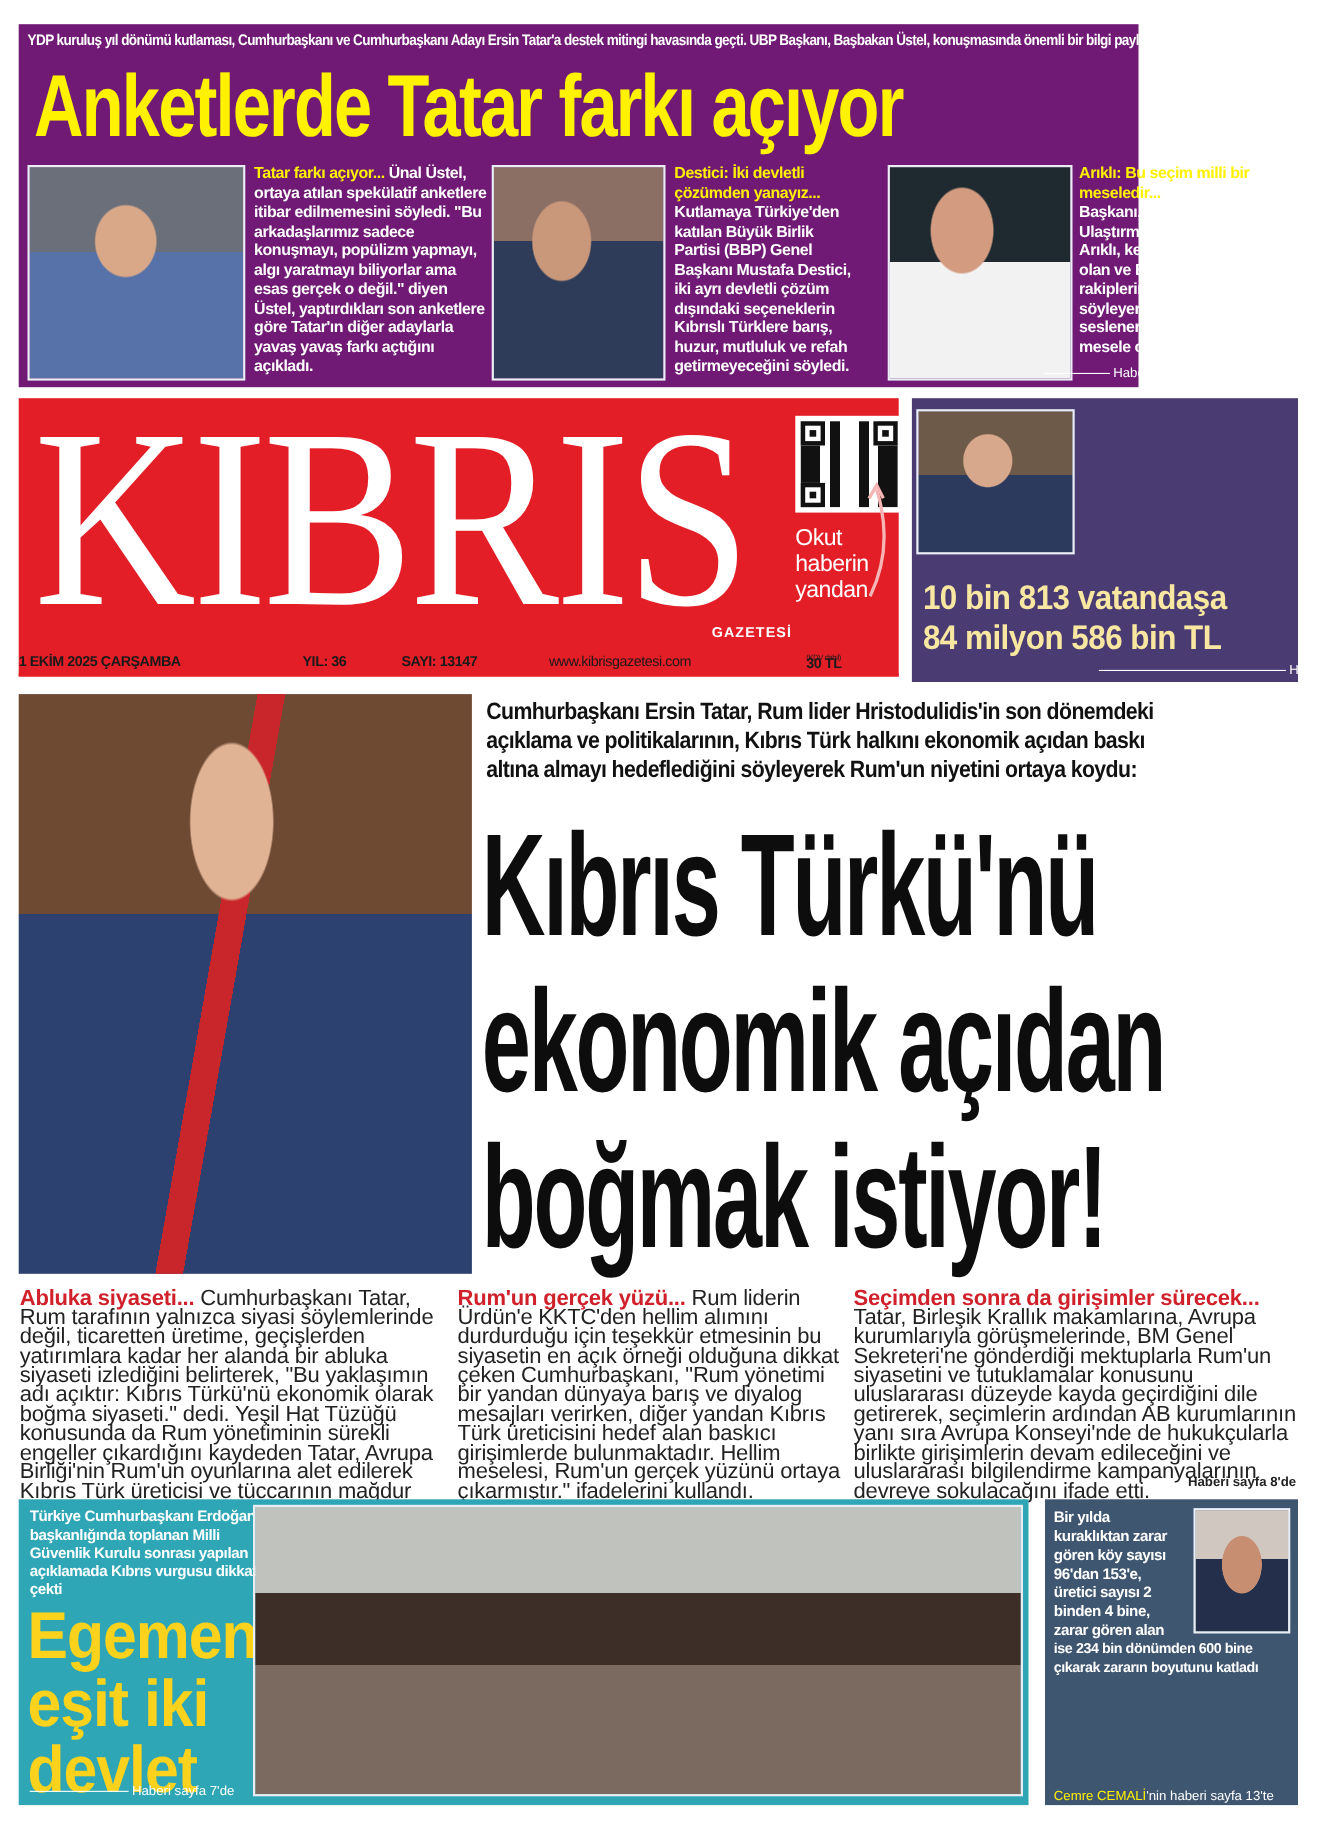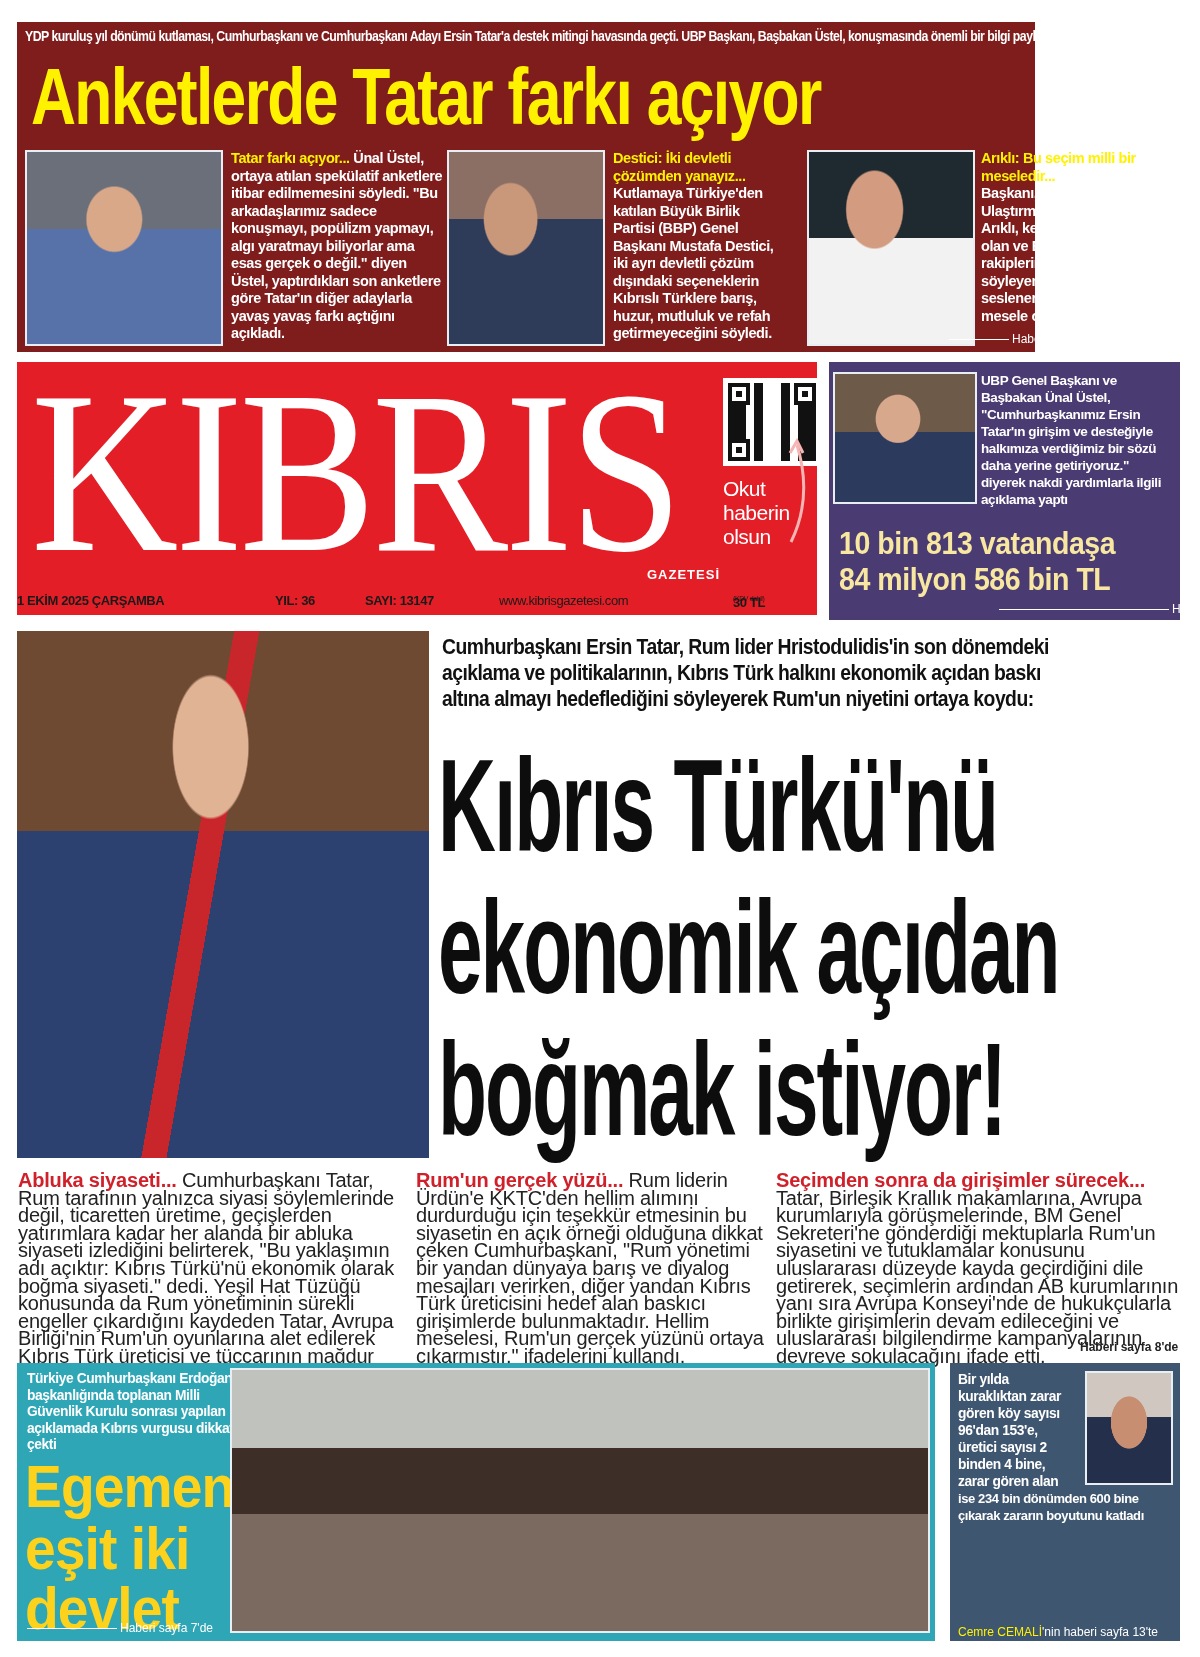--- a/index.html
+++ b/index.html
@@ -1,19 +1,19 @@
 <!DOCTYPE html>
 <html><head>
 <meta charset="utf-8">
 <style>
   * { box-sizing: border-box; margin: 0; padding: 0; }
   body { width: 1200px; height: 1657px; background: #ffffff; font-family: "Liberation Sans", sans-serif; position: relative; overflow: hidden; }
 
   
-  .top-band { position: absolute; left: 17px; top: 22px; width: 1018px; height: 330px; background: #7f1d1d; }
+  .top-band { position: absolute; left: 17px; top: 22px; width: 1018px; height: 330px; background: #701a75; }
   .kicker { position: absolute; left: 8px; top: 6px; width: 1150px; color: #fff; font-weight: 700; font-size: 14px; letter-spacing: -0.6px; white-space: nowrap; transform: scaleX(0.88); transform-origin: left top; }
   .top-headline { position: absolute; left: 14px; top: 30px; width: 1140px; color: #fff200; font-weight: 700; font-size: 76px; line-height: 86px; letter-spacing: -2px; white-space: nowrap; transform: scaleX(0.82) scaleY(1.05); transform-origin: left top; }
   .top-story { position: absolute; top: 128px; height: 196px; }
   .photo { position: absolute; border: 2px solid #e9eef5; overflow: hidden; }
   .top-story .txt { position: absolute; color: #fff; font-weight: 700; font-size: 14.5px; line-height: 17.5px; letter-spacing: -0.4px; }
   .hl-y { color: #fff200; }
   .jump { position: absolute; color: #fff; font-size: 12px; white-space: nowrap; }
   .jump .rule { display: inline-block; width: 60px; height: 1px; background: #fff; vertical-align: middle; margin-right: 3px; }
 
   
@@ -95,42 +95,41 @@
   <div class="qr">
     <div class="qr-grid">
       <div class="qr-corner" style="left:0;top:0;"></div>
       <div class="qr-corner" style="right:0;top:0;"></div>
       <div class="qr-corner" style="left:0;bottom:0;"></div>
     </div>
   </div>
   <div class="okut">
     <div>Okut</div>
     <div>haberin</div>
-    <div>olsun</div>
+    <div>yandan</div>
   </div>
   <svg style="position:absolute;left:768px;top:75px;" width="30" height="110">
     <path d="M6 105 Q28 60 12 8" stroke="#f5b5b5" stroke-width="3" fill="none"></path>
     <path d="M5 16 L12 4 L18 16" stroke="#f5b5b5" stroke-width="3" fill="none"></path>
   </svg>
 </div>
 <div class="dateline">
   <span style="left:0;">1 EKİM 2025 ÇARŞAMBA</span>
   <span style="left:258px;">YIL: 36</span>
   <span style="left:348px;">SAYI: 13147</span>
   <span style="left:482px;font-weight:400;">www.kibrisgazetesi.com</span>
   <span style="left:716px;">
       <span>30 TL</span> 
       <span class="small">(KDV dahil)</span>
     </span>
 </div>
 <div class="red-rule"></div>
 
 <div class="purple">
   <div class="photo ph-ustel2" style="left:4px;top:10px;width:144px;height:132px;"></div>
-  <div class="txt">UBP Genel Başkanı ve Başbakan Ünal Üstel, "Cumhurbaşkanımız Ersin Tatar'ın girişim ve desteğiyle halkımıza verdiğimiz bir sözü daha yerine getiriyoruz." diyerek nakdi yardımlarla ilgili açıklama yaptı</div>
   <div class="big" style="top:165px;">10 bin 813 vatandaşa</div>
   <div class="big" style="top:201px;">84 milyon 586 bin TL</div>
   <div class="jump" style="left:170px;top:240px;"><span class="rule" style="width:170px;"></span><span>Haberi sayfa 5'te</span></div>
 </div>
 
 <div class="photo ph-tatar" style="left:17px;top:631px;width:412px;height:527px;border:none;"></div>
 <div class="deck">
   <div>Cumhurbaşkanı Ersin Tatar, Rum lider Hristodulidis'in son dönemdeki</div>
   <div>açıklama ve politikalarının, Kıbrıs Türk halkını ekonomik açıdan baskı</div>
   <div>altına almayı hedeflediğini söyleyerek Rum'un niyetini ortaya koydu:</div>

